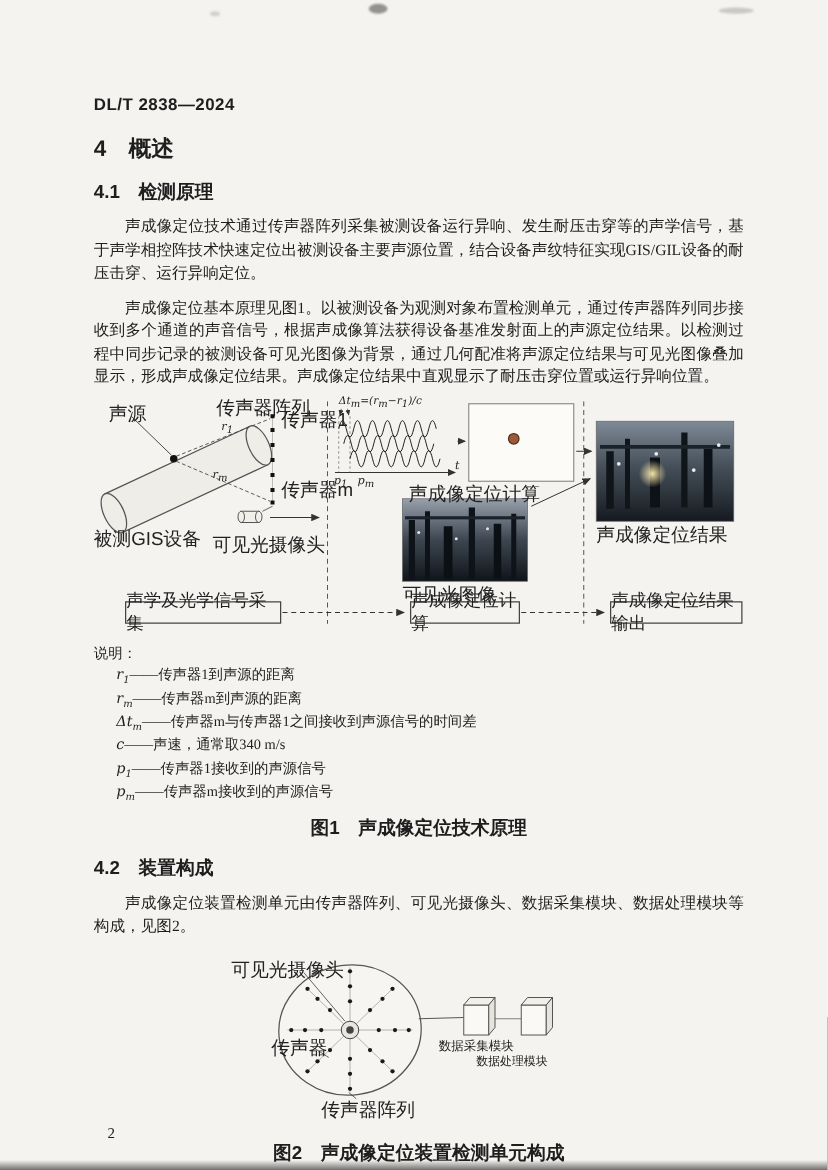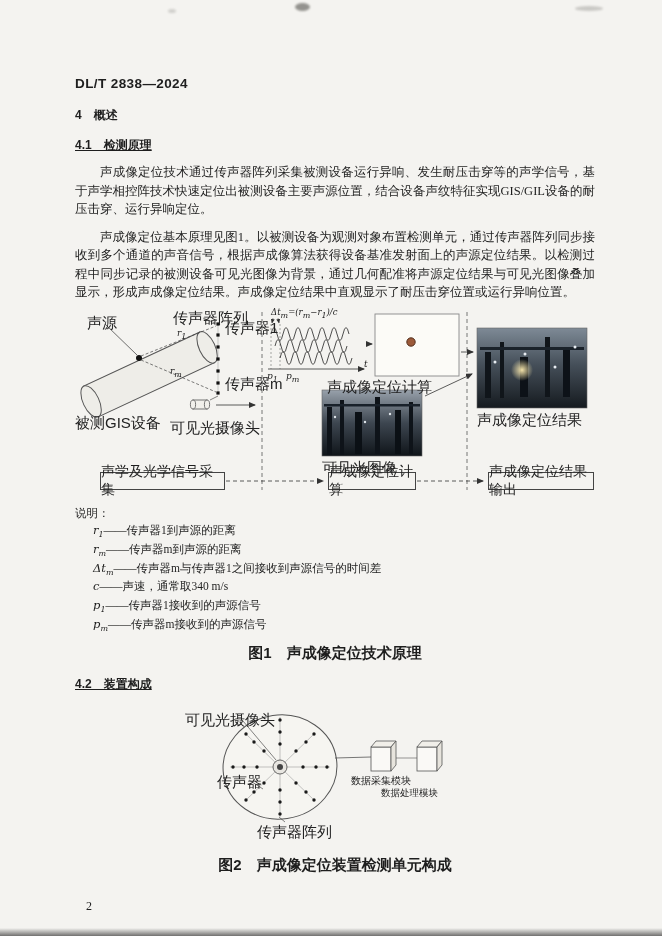--- a/index.html
+++ b/index.html
@@ -1,22 +1,22 @@
 <!DOCTYPE html>
 <html><head>
 <meta charset="utf-8">
 <style>
   html,body{margin:0;padding:0;background:#9a9a98;}
   .page{position:relative;width:662px;height:936px;margin:0 auto;background:#f4f3f0;overflow:hidden;
         font-family:"Liberation Serif","DejaVu Serif",serif;color:#1e1e1e;}
   .content{position:absolute;left:75px;top:0;width:520px;}
   .doc-header{margin-top:76px;font-size:13.5px;font-weight:bold;
               font-family:"Liberation Sans","DejaVu Sans",sans-serif;letter-spacing:.4px;}
-  .h1{margin:16px 0 0;font-size:12px;font-weight:bold;font-family:"Liberation Sans","DejaVu Sans",sans-serif;}
-  .h2{margin:13px 0 0;font-size:12px;font-weight:bold;font-family:"Liberation Sans","DejaVu Sans",sans-serif;text-decoration:underline;}
+  .h1{margin:16px 0 0;font-size:18px;font-weight:bold;font-family:"Liberation Sans","DejaVu Sans",sans-serif;}
+  .h2{margin:13px 0 0;font-size:15px;font-weight:bold;font-family:"Liberation Sans","DejaVu Sans",sans-serif;}
   .para{margin:9px 0 0;font-size:12.5px;line-height:18.5px;text-align:justify;text-indent:2em;}
   .fig1{position:relative;width:520px;height:186px;margin:10px 0 0 0;}
   .fig2{position:relative;width:320px;height:140px;margin:12px auto 0;}
   .art{position:absolute;left:0;top:0;}
   .flabel{position:absolute;font-size:15px;line-height:1.15;color:#222;white-space:nowrap;
           font-family:"Liberation Sans","DejaVu Sans",sans-serif;}
   .ctr{text-align:left;}
   .symb{font-style:italic;font-family:"DejaVu Serif","Liberation Serif",serif;}
   sub{font-size:8px;}
   .flowbox{position:absolute;top:160px;height:18px;border:1px solid #444;background:rgba(244,243,240,.9);
@@ -188,20 +188,21 @@
       <div class="legend-item"><span class="symb"><span>r</span><sub>m</sub></span><span>——传声器m到声源的距离</span></div>
       <div class="legend-item"><span class="symb"><span>Δt</span><sub>m</sub></span><span>——传声器m与传声器1之间接收到声源信号的时间差</span></div>
       <div class="legend-item"><span class="symb"><span>c</span><sub></sub></span><span>——声速，通常取340 m/s</span></div>
       <div class="legend-item"><span class="symb"><span>p</span><sub>1</sub></span><span>——传声器1接收到的声源信号</span></div>
       <div class="legend-item"><span class="symb"><span>p</span><sub>m</sub></span><span>——传声器m接收到的声源信号</span></div>
     </div>
 
     <div class="caption">图1　声成像定位技术原理</div>
 
     <div class="h2">4.2　装置构成</div>
+    <p class="para">声成像定位装置检测单元由传声器阵列、可见光摄像头、数据采集模块、数据处理模块等构成，见图2。</p>
 
     <div class="fig2">
       <svg class="art" width="320" height="140" viewBox="0 0 320 140">
         <ellipse cx="105" cy="62" rx="57" ry="52" fill="#f6f5f1" stroke="#555" stroke-width="1" transform="rotate(-8 105 62)"></ellipse>
         <g stroke="#8a8a8a" stroke-width="0.5">
           <line x1="105" y1="62" x2="155" y2="62"></line>
           <line x1="105" y1="62" x2="140" y2="96"></line>
           <line x1="105" y1="62" x2="105" y2="112"></line>
           <line x1="105" y1="62" x2="70" y2="96"></line>
           <line x1="105" y1="62" x2="55" y2="62"></line>

